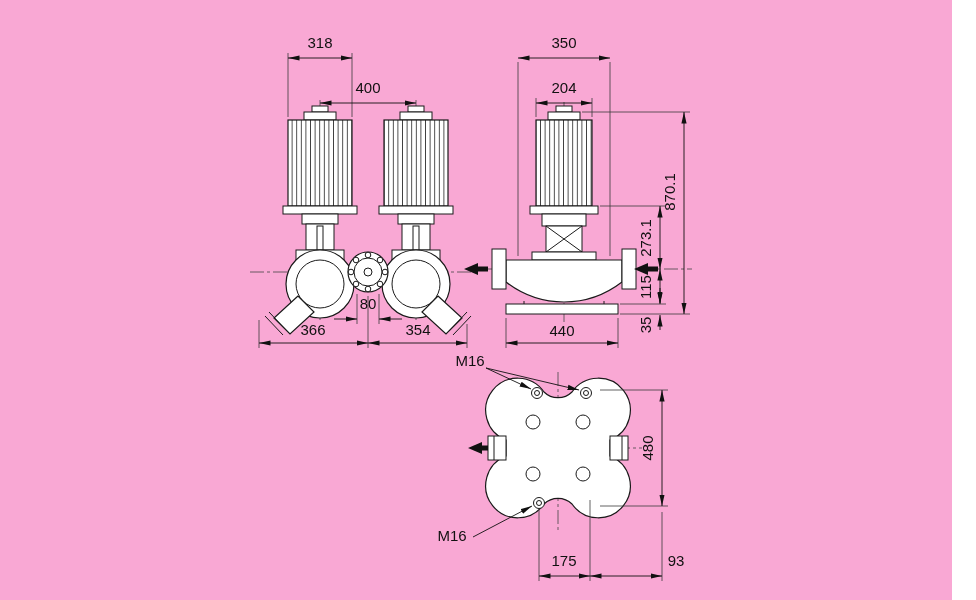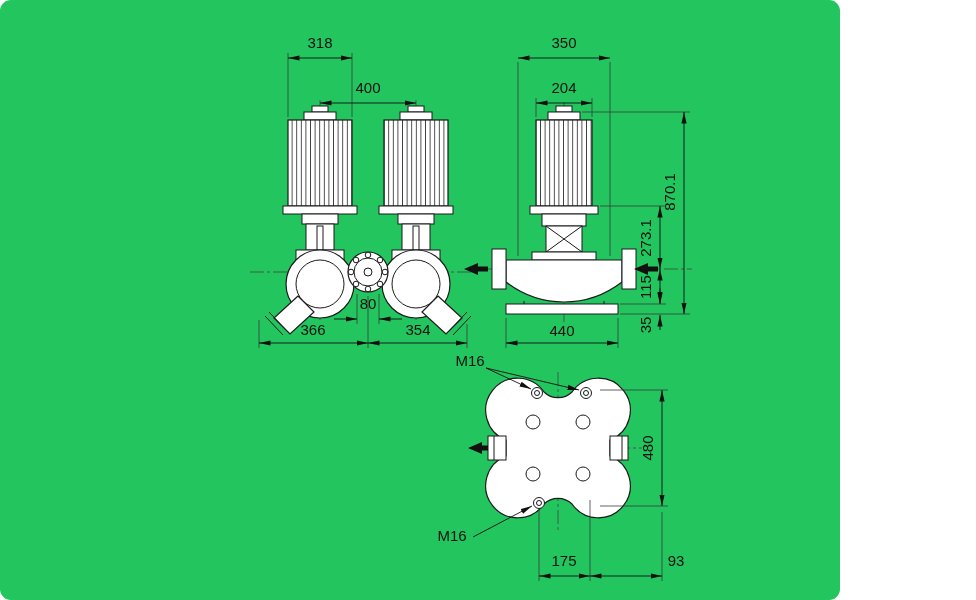--- a/index.html
+++ b/index.html
@@ -1,17 +1,17 @@
 <!DOCTYPE html>
 <html><head>
 <meta charset="utf-8">
 <style>
   html,body{margin:0;padding:0;background:#fff;}
-  .canvas{position:relative;width:840px;height:600px;background:#22c55e;overflow:hidden;
-          font-family:"Liberation Sans",sans-serif;border-radius:11px;}
+  .canvas{position:relative;width:952px;height:600px;background:#f9a8d4;overflow:hidden;
+          font-family:"Liberation Sans",sans-serif;}
   svg{position:absolute;left:0;top:0;}
   .outline{fill:#fff;stroke:#1a1a1a;stroke-width:1.2;}
   .thin{fill:none;stroke:#1a1a1a;stroke-width:1;}
   .detail{fill:#fff;stroke:#1a1a1a;stroke-width:1;}
   .ext{stroke:#3a3a3a;stroke-width:0.8;fill:none;}
   .dim{stroke:#111;stroke-width:0.9;fill:none;}
   .cl{stroke:#444;stroke-width:0.8;fill:none;stroke-dasharray:14 3 3 3;}
   .dimtext{font-size:15px;fill:#111;text-anchor:middle;}
   .hole{fill:#fff;stroke:#1a1a1a;stroke-width:1;}
   .solid{fill:#111;stroke:none;}

